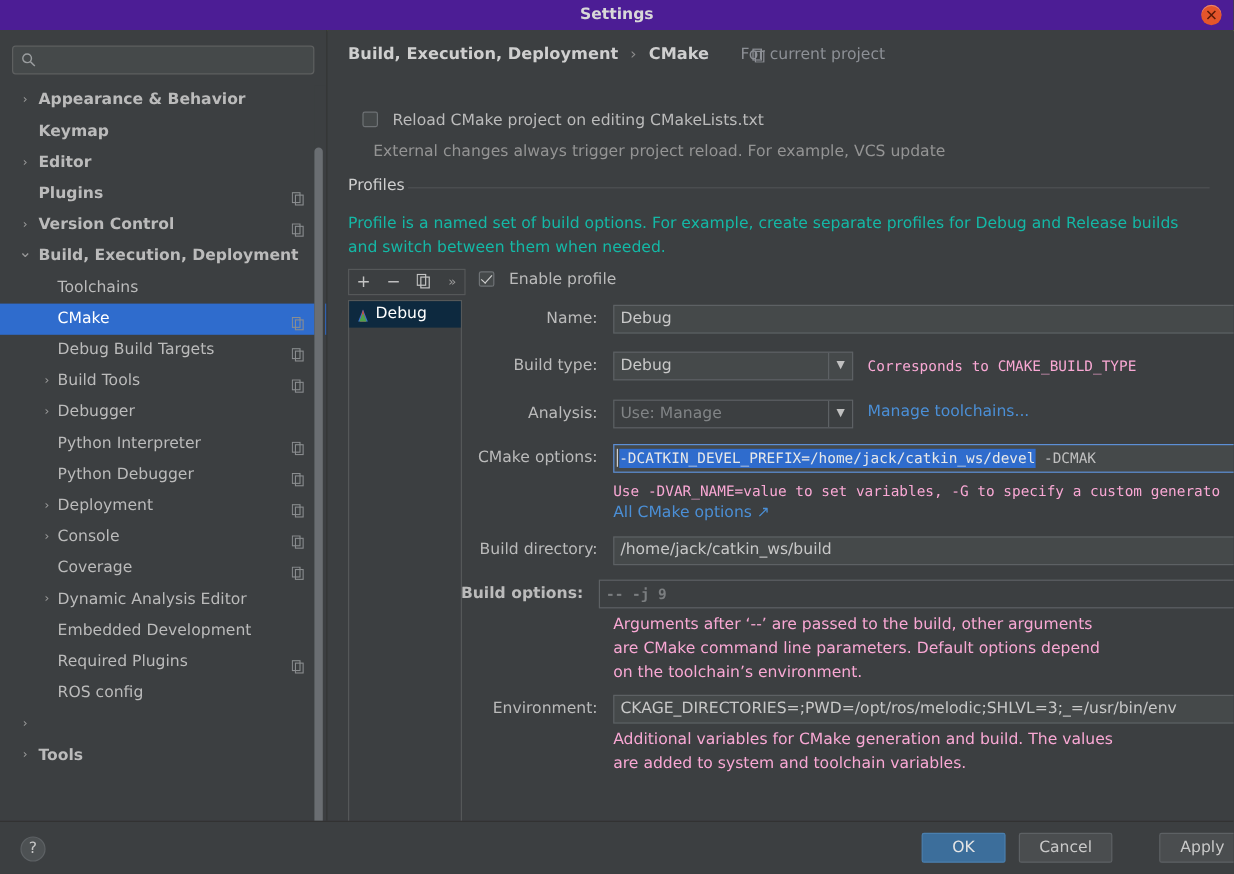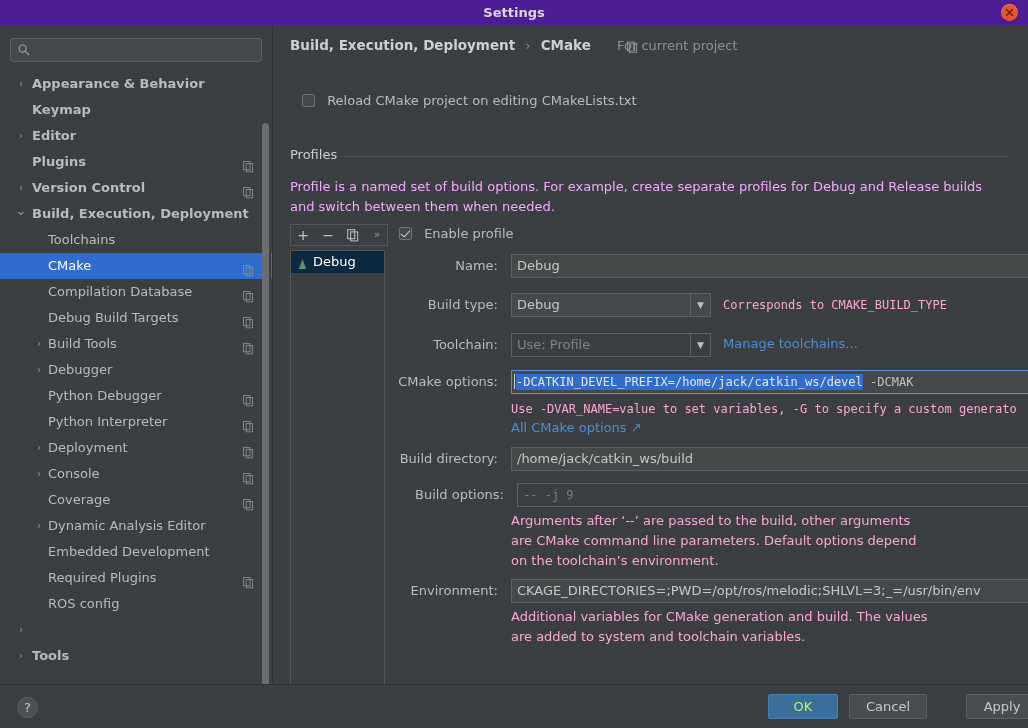--- a/index.html
+++ b/index.html
@@ -115,21 +115,21 @@
 
   .group-title {
     position: absolute; left: 17px; top: 122px; font-size: 13px; color: #cfcfcf;
   }
   .group-rule {
     position: absolute; left: 67px; top: 131px; width: 668px; height: 1px;
     background: #4f5254;
   }
   .group-desc {
     position: absolute; left: 17px; top: 152px; width: 706px;
-    line-height: 20px; color: #f0abfc; font-size: 13px;
+    line-height: 20px; color: #14b8a6; font-size: 13px;
   }
 
   .toolbar {
     position: absolute; left: 17px; top: 199px; width: 98px; height: 22px;
     background: #3c3f41; border: 1px solid #555859; box-sizing: border-box;
   }
   .tb-btn {
     position: absolute; top: 0; width: 24px; height: 20px;
     text-align: center; line-height: 20px; font-size: 14px; color: #c4c4c4;
     cursor: pointer;
@@ -208,21 +208,21 @@
     border-radius: 50%; background: #4d5153; border: 1px solid #5d6164;
     color: #c6c6c6; font-size: 13px; text-align: center; line-height: 20px;
     cursor: pointer; box-sizing: border-box;
   }
   .dlg-btn {
     position: absolute; top: 9px; height: 25px; box-sizing: border-box;
     border: 1px solid #5d6164; background: #4a4d4f; color: #c9c9c9;
     font-size: 13px; text-align: center; line-height: 23px; cursor: pointer;
     border-radius: 2px;
   }
-  .dlg-btn.primary { background: #3c6e9b; border-color: #4a7fae; color: #bef264; }
+  .dlg-btn.primary { background: #3c6e9b; border-color: #4a7fae; color: #e5e5e5; }
 </style>
 </head>
 <body>
 
 <div id="root">
 
   <div class="titlebar">
     <div class="titlebar-text">Settings</div>
     <div class="close-btn">
       <svg width="11" height="11" viewBox="0 0 11 11">
@@ -282,57 +282,49 @@
         <div class="tree-row lvl1 selected">
           <span class="arrow"></span>
           <span class="label">CMake</span>
           <span class="copy-badge"><svg width="11" height="12" viewBox="0 0 11 12">
               <rect x="0.6" y="0.6" width="6.4" height="8.2" stroke="#8b8e90" stroke-width="0.9" fill="none"></rect>
               <rect x="3.2" y="2.6" width="6.4" height="8.2" stroke="#8b8e90" stroke-width="0.9" fill="none"></rect>
             </svg></span>
         </div>
         <div class="tree-row lvl1">
           <span class="arrow"></span>
-          <span class="label">Compilation Database</span>
-          <span class="copy-badge"><svg width="11" height="12" viewBox="0 0 11 12">
-              <rect x="0.6" y="0.6" width="6.4" height="8.2" stroke="#8b8e90" stroke-width="0.9" fill="none"></rect>
-              <rect x="3.2" y="2.6" width="6.4" height="8.2" stroke="#8b8e90" stroke-width="0.9" fill="none"></rect>
-            </svg></span>
-        </div>
-        <div class="tree-row lvl1">
-          <span class="arrow"></span>
           <span class="label">Debug Build Targets</span>
           <span class="copy-badge"><svg width="11" height="12" viewBox="0 0 11 12">
               <rect x="0.6" y="0.6" width="6.4" height="8.2" stroke="#8b8e90" stroke-width="0.9" fill="none"></rect>
               <rect x="3.2" y="2.6" width="6.4" height="8.2" stroke="#8b8e90" stroke-width="0.9" fill="none"></rect>
             </svg></span>
         </div>
         <div class="tree-row lvl1">
           <span class="arrow">›</span>
           <span class="label">Build Tools</span>
           <span class="copy-badge"><svg width="11" height="12" viewBox="0 0 11 12">
               <rect x="0.6" y="0.6" width="6.4" height="8.2" stroke="#8b8e90" stroke-width="0.9" fill="none"></rect>
               <rect x="3.2" y="2.6" width="6.4" height="8.2" stroke="#8b8e90" stroke-width="0.9" fill="none"></rect>
             </svg></span>
         </div>
         <div class="tree-row lvl1">
           <span class="arrow">›</span>
           <span class="label">Debugger</span>
         </div>
         <div class="tree-row lvl1">
           <span class="arrow"></span>
+          <span class="label">Python Interpreter</span>
+          <span class="copy-badge"><svg width="11" height="12" viewBox="0 0 11 12">
+              <rect x="0.6" y="0.6" width="6.4" height="8.2" stroke="#8b8e90" stroke-width="0.9" fill="none"></rect>
+              <rect x="3.2" y="2.6" width="6.4" height="8.2" stroke="#8b8e90" stroke-width="0.9" fill="none"></rect>
+            </svg></span>
+        </div>
+        <div class="tree-row lvl1">
+          <span class="arrow"></span>
           <span class="label">Python Debugger</span>
-          <span class="copy-badge"><svg width="11" height="12" viewBox="0 0 11 12">
-              <rect x="0.6" y="0.6" width="6.4" height="8.2" stroke="#8b8e90" stroke-width="0.9" fill="none"></rect>
-              <rect x="3.2" y="2.6" width="6.4" height="8.2" stroke="#8b8e90" stroke-width="0.9" fill="none"></rect>
-            </svg></span>
-        </div>
-        <div class="tree-row lvl1">
-          <span class="arrow"></span>
-          <span class="label">Python Interpreter</span>
           <span class="copy-badge"><svg width="11" height="12" viewBox="0 0 11 12">
               <rect x="0.6" y="0.6" width="6.4" height="8.2" stroke="#8b8e90" stroke-width="0.9" fill="none"></rect>
               <rect x="3.2" y="2.6" width="6.4" height="8.2" stroke="#8b8e90" stroke-width="0.9" fill="none"></rect>
             </svg></span>
         </div>
         <div class="tree-row lvl1">
           <span class="arrow">›</span>
           <span class="label">Deployment</span>
           <span class="copy-badge"><svg width="11" height="12" viewBox="0 0 11 12">
               <rect x="0.6" y="0.6" width="6.4" height="8.2" stroke="#8b8e90" stroke-width="0.9" fill="none"></rect>
@@ -401,20 +393,21 @@
           <rect x="3.5" y="2.8" width="7" height="9" stroke="#8d9096" stroke-width="1" fill="none"></rect>
         </svg>
       </span>
       <span class="bc-tag">For current project</span>
     </div>
 
     <div class="chkline" style="left:17px; top:68px;margin-left:12px;">
       <span class="chkbox" id="reload-chk"></span>
       <span>Reload CMake project on editing CMakeLists.txt</span>
     </div>
+    <div class="chkline subtle" style="left:38px; top:94px;">External changes always trigger project reload. For example, VCS update</div>
 
     <div class="group-title">Profiles</div>
     <div class="group-rule"></div>
     <div class="group-desc">Profile is a named set of build options. For example, create separate profiles for Debug and Release builds and switch between them when needed.</div>
 
     <div class="toolbar">
       <div class="tb-btn b0">+</div>
       <div class="tb-btn b1">−</div>
       <div class="tb-btn b2">
         <svg width="12" height="13" viewBox="0 0 12 13" style="vertical-align:-2px">
@@ -451,43 +444,43 @@
     <div class="frow" style="left:120px; top:268px; width:620px;">
       <span class="flabel" style="width:105px;">Build type:</span>
       <div class="combo" style="left:118px; width:200px;">
         <span>Debug</span>
         <span class="arrowbox">▼</span>
       </div>
       <span class="note mono" style="left:330px; top:2px;">Corresponds to CMAKE_BUILD_TYPE</span>
     </div>
 
     <div class="frow" style="left:120px; top:308px; width:620px;">
-      <span class="flabel" style="width:105px;">Toolchain:</span>
+      <span class="flabel" style="width:105px;">Analysis:</span>
       <div class="combo disabled" style="left:118px; width:200px;">
-        <span>Use: Profile</span>
+        <span>Use: Manage</span>
         <span class="arrowbox">▼</span>
       </div>
       <span class="link" style="position:absolute; left:330px; top:3px;">Manage toolchains...</span>
     </div>
 
     <div class="frow" style="left:120px; top:345px; width:620px;">
       <span class="flabel" style="width:105px;">CMake options:</span>
       <div class="cmake-field" style="left:118px; width:614px;">
         <span class="caret"></span><span class="sel-text">-DCATKIN_DEVEL_PREFIX=/home/jack/catkin_ws/devel</span><span class="unsel-text"> -DCMAK</span>
       </div>
     </div>
     <div class="note mono" style="left:238px; top:374px; width:560px; overflow:hidden; white-space:nowrap;">Use -DVAR_NAME=value to set variables, -G to specify a custom generato</div>
     <div class="link" style="position:absolute; left:238px; top:395px;">All CMake options ↗</div>
 
     <div class="frow" style="left:120px; top:422px; width:620px;">
       <span class="flabel" style="width:105px;">Build directory:</span>
       <div class="finput" style="left:118px; width:614px;">/home/jack/catkin_ws/build</div>
     </div>
 
-    <div class="frow" style="left:126px; top:458px; width:620px;">
+    <div class="frow" style="left:108px; top:458px; width:620px;font-weight:bold;">
       <span class="flabel" style="width:105px;">Build options:</span>
       <div class="finput plain mono" style="left:118px; width:614px; color:#7b7e80;">--  -j 9</div>
     </div>
     <div class="note" style="left:238px; top:486px; width:420px; white-space:normal;">Arguments after ‘--’ are passed to the build, other arguments are CMake command line parameters. Default options depend on the toolchain’s environment.</div>
 
     <div class="frow" style="left:120px; top:554px; width:620px;">
       <span class="flabel" style="width:105px;">Environment:</span>
       <div class="finput" style="left:118px; width:614px;">CKAGE_DIRECTORIES=;PWD=/opt/ros/melodic;SHLVL=3;_=/usr/bin/env</div>
     </div>
     <div class="note" style="left:238px; top:582px; width:440px; white-space:normal;">Additional variables for CMake generation and build. The values are added to system and toolchain variables.</div>

